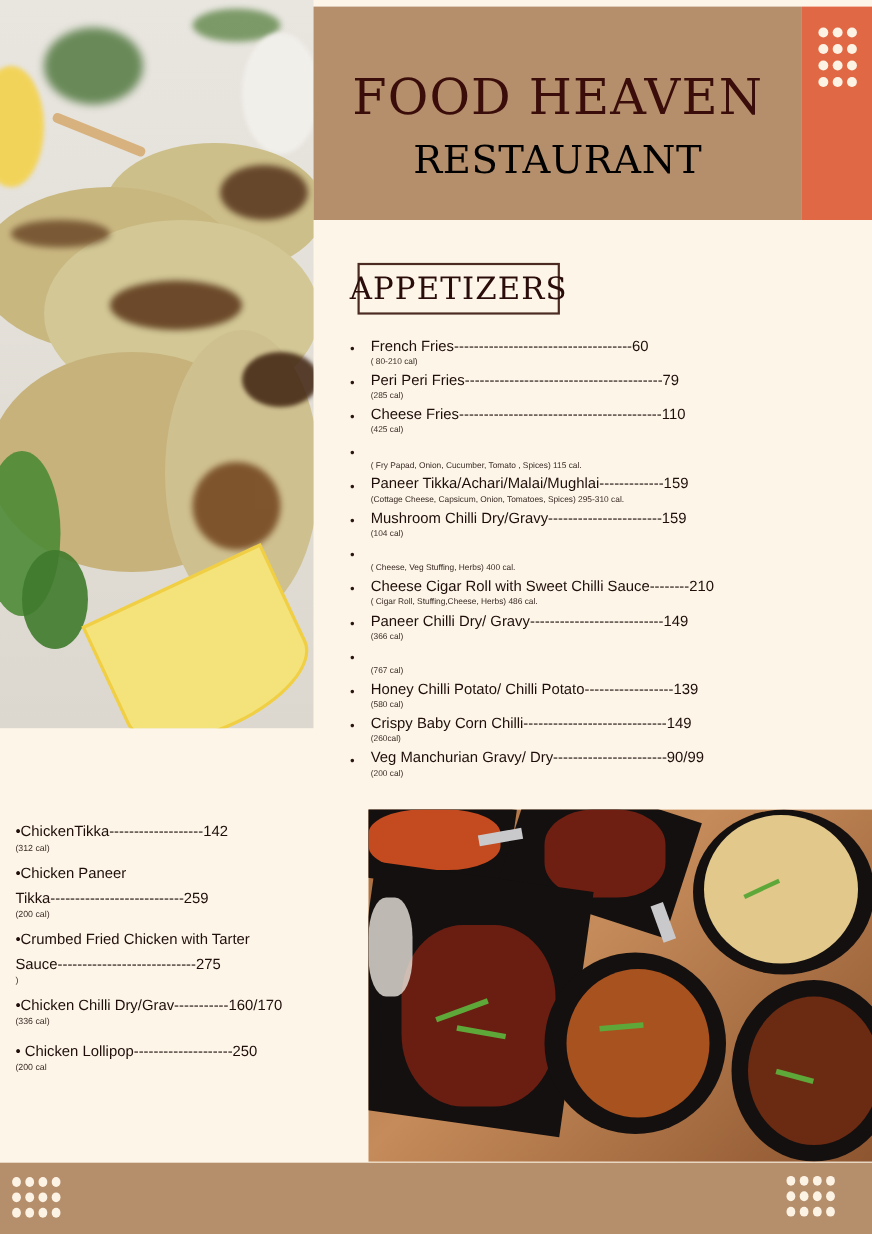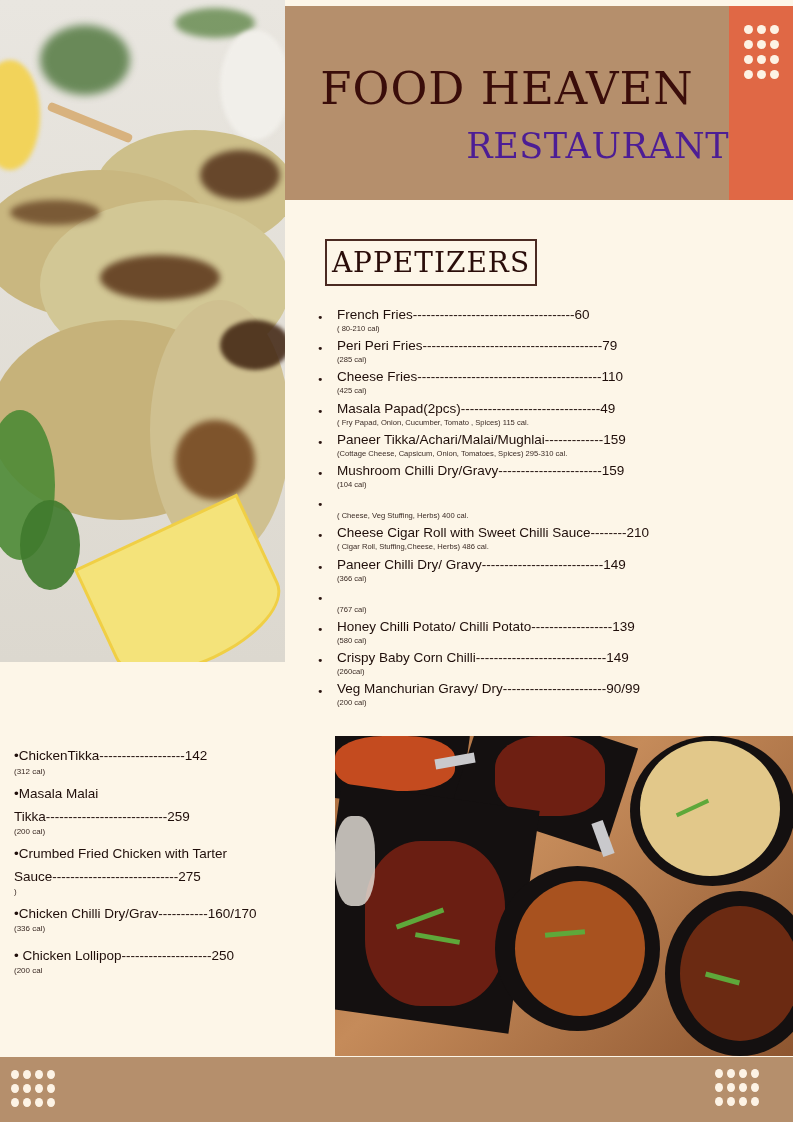--- a/index.html
+++ b/index.html
@@ -32,30 +32,30 @@
   .dotgrid span { display: block; background: #fdf3e5; border-radius: 50%; }
   .title-main {
     position: absolute; left: 0; right: 0; top: 56px;
     text-align: center;
     font-family: "DejaVu Serif", serif;
     font-size: 45px; letter-spacing: 1px;
     color: #3a0d0a;
   }
   .title-sub {
     position: absolute; left: 0; right: 0; top: 120px;
-    text-align: right;
+    text-align: center;
     font-family: "DejaVu Serif", serif;
     font-size: 35px;
-    color: #4c1d95;
+    color: #000000;
     letter-spacing: 0.5px;
   }
 
   
   .section-box {
-    position: absolute; left: 325px; top: 239px; width: 212px; height: 47px;
+    position: absolute; left: 325px; top: 239px; width: 184px; height: 47px;
     border: 2px solid #4b2a22;
     display: flex; align-items: center; justify-content: center;
     font-family: "DejaVu Serif", serif;
     font-size: 28px; color: #2a0d0a; letter-spacing: 1px;
   }
 
   
   .menu-list { position: absolute; left: 315px; top: 307px; width: 360px; }
   .menu-item { position: relative; height: 31.2px; }
   .menu-item .bullet {
@@ -165,21 +165,20 @@
       <span class="line">Peri Peri Fries----------------------------------------79</span>
       <span class="desc">(285 cal)</span>
     </div>
   <div class="menu-item">
       <span class="bullet">•</span>
       <span class="line">Cheese Fries-----------------------------------------110</span>
       <span class="desc">(425 cal)</span>
     </div>
   <div class="menu-item">
       <span class="bullet">•</span>
-      <span class="line">Masala Papad(2pcs)-------------------------------49</span>
       <span class="desc">( Fry Papad, Onion, Cucumber, Tomato , Spices) 115 cal.</span>
     </div>
   <div class="menu-item">
       <span class="bullet">•</span>
       <span class="line">Paneer Tikka/Achari/Malai/Mughlai-------------159</span>
       <span class="desc">(Cottage Cheese, Capsicum, Onion, Tomatoes, Spices) 295-310 cal.</span>
     </div>
   <div class="menu-item">
       <span class="bullet">•</span>
       <span class="line">Mushroom Chilli Dry/Gravy-----------------------159</span>
@@ -217,21 +216,21 @@
       <span class="bullet">•</span>
       <span class="line">Veg Manchurian Gravy/ Dry-----------------------90/99</span>
       <span class="desc">(200 cal)</span>
     </div>
 </div>
 
 <div class="chicken-list">
   <span class="ck-line" style="top:0px">•ChickenTikka-------------------142</span>
   <span class="ck-desc" style="top:19px">(312 cal)</span>
 
-  <span class="ck-line" style="top:38px">•Masala Malai</span>
+  <span class="ck-line" style="top:38px">•Chicken Paneer</span>
   <span class="ck-line" style="top:61px">Tikka---------------------------259</span>
   <span class="ck-desc" style="top:79px">(200 cal)</span>
 
   <span class="ck-line" style="top:98px">•Crumbed Fried Chicken with Tarter</span>
   <span class="ck-line" style="top:121px">Sauce----------------------------275</span>
   <span class="ck-desc" style="top:139px">)</span>
 
   <span class="ck-line" style="top:158px">•Chicken Chilli Dry/Grav-----------160/170</span>
   <span class="ck-desc" style="top:176px">(336 cal)</span>
 

